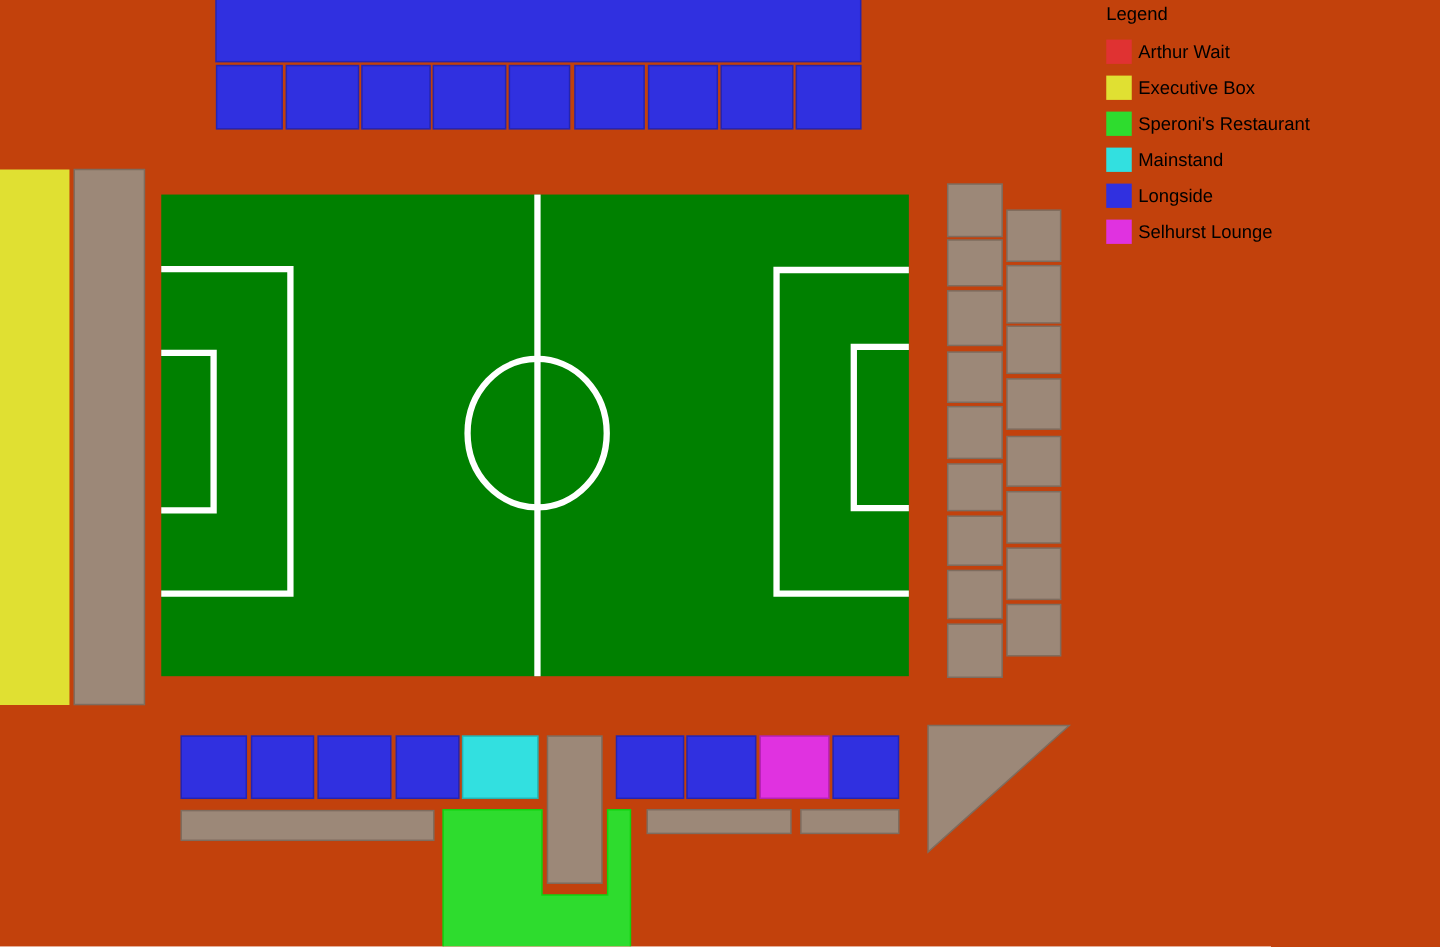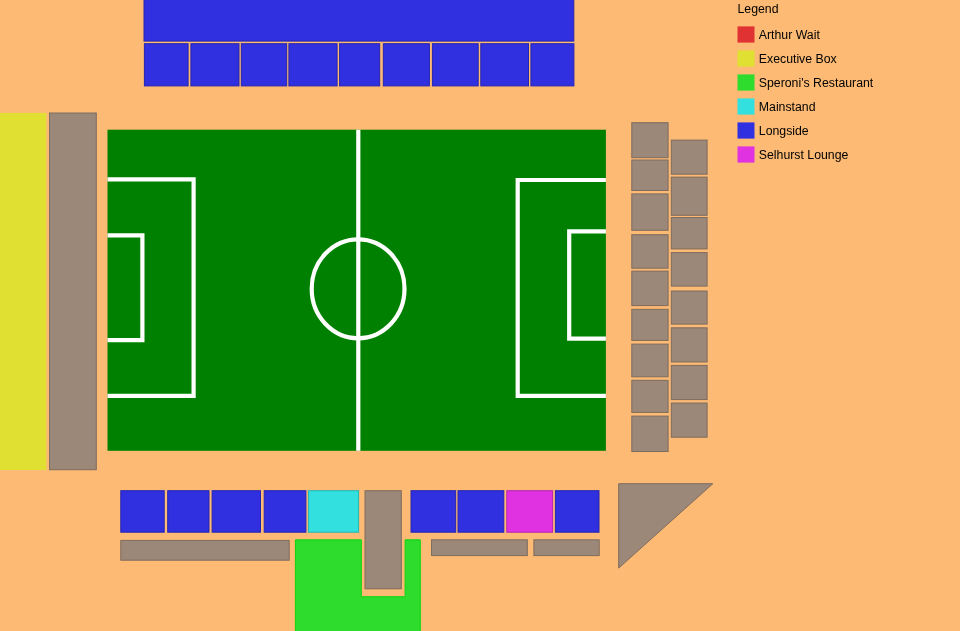--- a/index.html
+++ b/index.html
@@ -1,16 +1,16 @@
 <!DOCTYPE html>
 <html><head>
 <meta charset="utf-8">
 <style>
   html,body{margin:0;padding:0;background:#ffffff;}
-  #canvas{position:relative;width:960px;height:631px;background:#fdba74;overflow:hidden;
+  #canvas{position:relative;width:960px;height:631px;background:#c2410c;overflow:hidden;
           font-family:"Liberation Sans", sans-serif;}
   svg{position:absolute;left:0;top:0;}
   .b{fill:#3030e0;stroke:#2424b2;stroke-width:1;}
   .t{fill:#9c8878;stroke:#7e6c5e;stroke-width:1;}
   .c{fill:#32e0e0;stroke:#22b5b5;stroke-width:1;}
   .m{fill:#e032e0;stroke:#b522b5;stroke-width:1;}
   .g{fill:#2edc2e;stroke:#0fd40f;stroke-width:1;}
   text{font-family:"Liberation Sans", sans-serif;font-size:12.3px;fill:#000000;}
 </style>
 </head>

